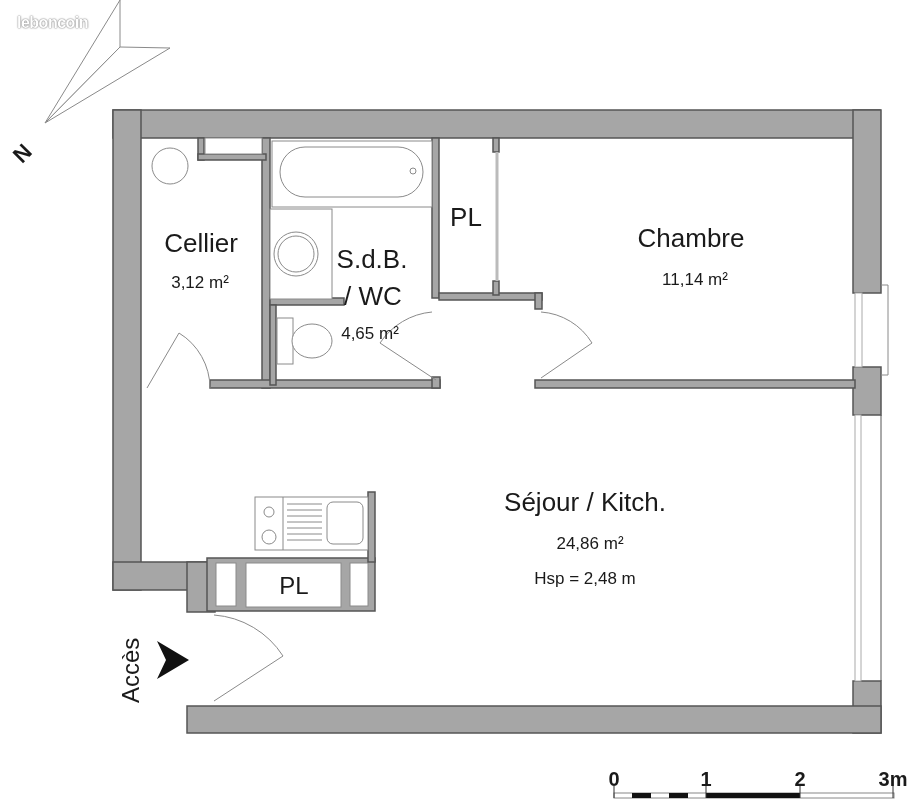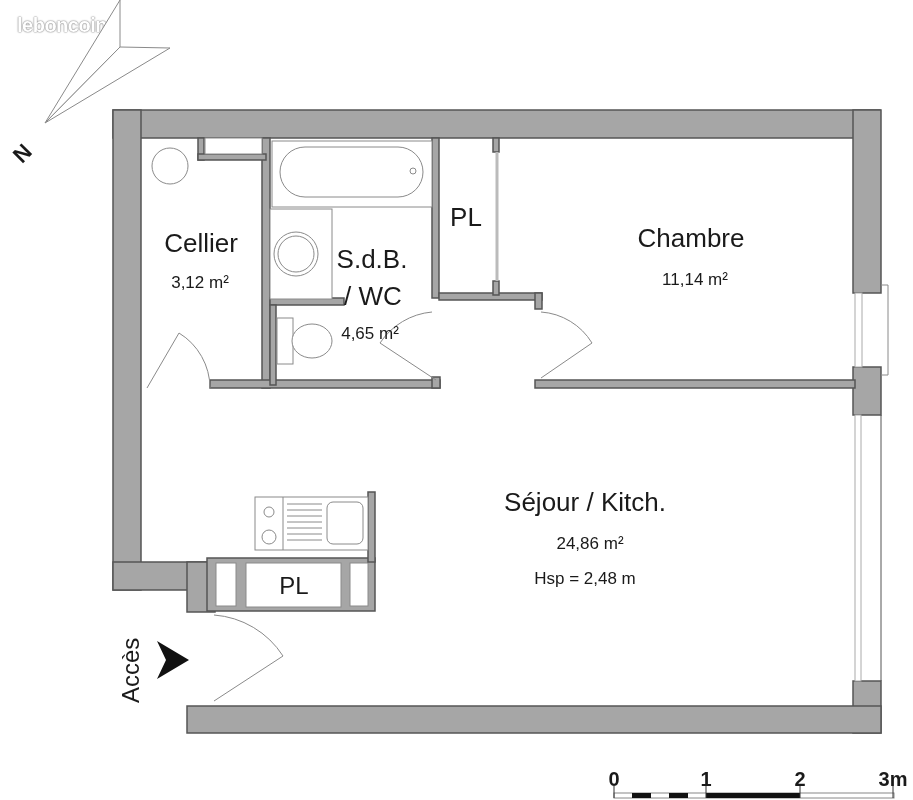--- a/index.html
+++ b/index.html
@@ -2,21 +2,21 @@
 <html><head>
 <meta charset="utf-8">
 <style>
   html, body { margin: 0; padding: 0; background: #ffffff; }
   body { width: 913px; height: 800px; position: relative; overflow: hidden; font-family: "Liberation Sans", sans-serif; }
   svg { position: absolute; left: 0; top: 0; }
   .wall { fill: #a6a6a6; stroke: #555555; stroke-width: 1.5; }
   .fix { fill: #ffffff; stroke: #8a8a8a; stroke-width: 1; }
   .thin { fill: none; stroke: #8a8a8a; stroke-width: 1; }
   .lbl { fill: #1a1a1a; font-family: "Liberation Sans", sans-serif; }
-  .watermark { position: absolute; left: 17px; top: 14px; font-size: 20px; font-weight: bold; color: #ffffff;
+  .watermark { position: absolute; left: 17px; top: 14px; font-size: 16px; font-weight: bold; color: #ffffff;
     font-family: "Liberation Sans", sans-serif; text-shadow: 0 0 2px #888, 0 0 1px #666; letter-spacing: -0.5px; }
 </style>
 </head>
 <body>
 
 <div class="watermark">leboncoin</div>
 
 <svg width="913" height="800" viewBox="0 0 913 800" xmlns="http://www.w3.org/2000/svg">
 
   <g>

